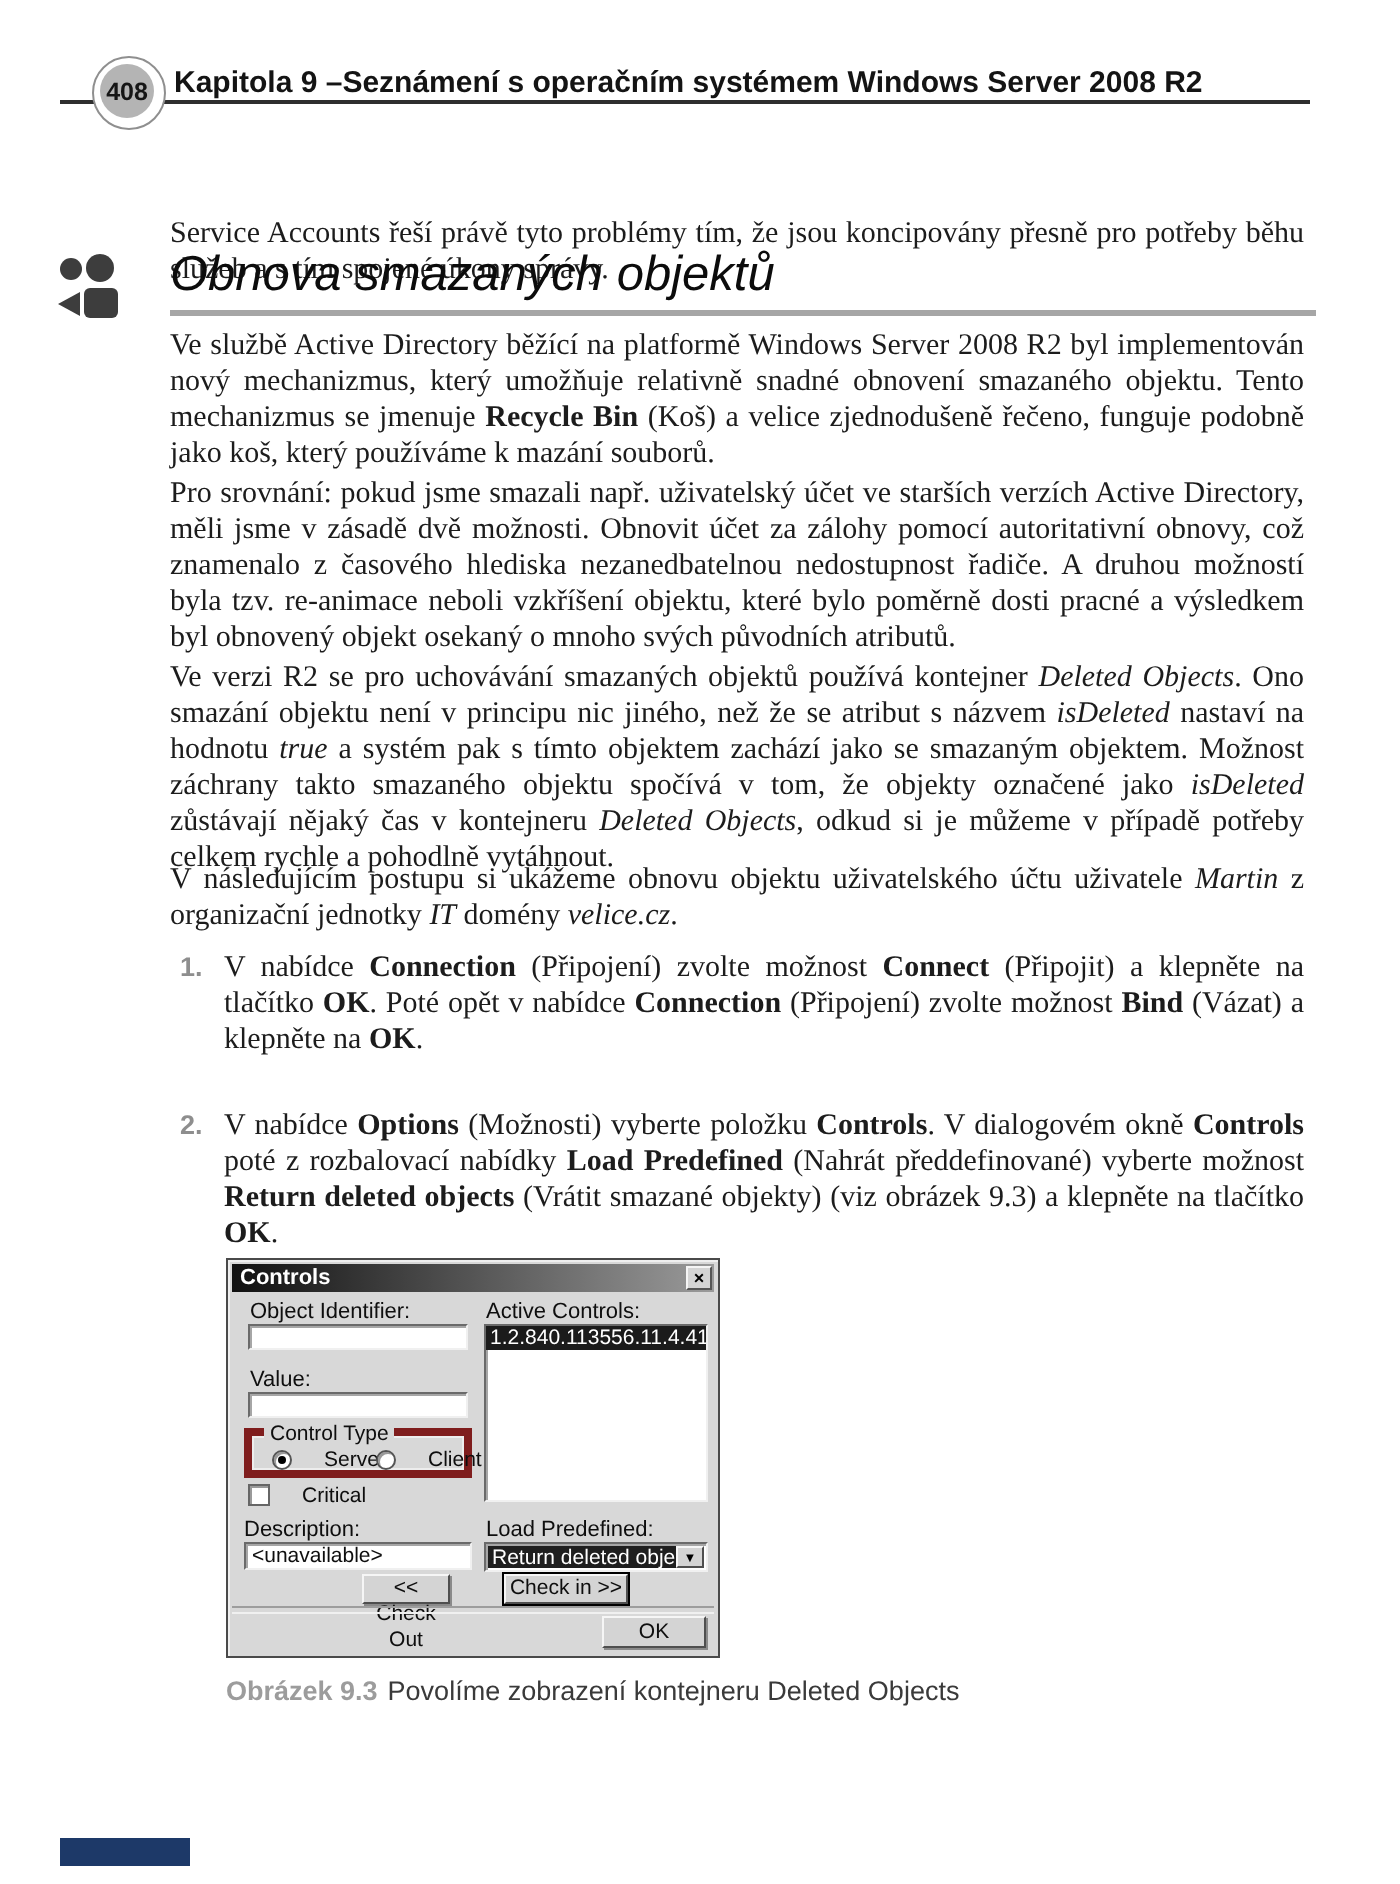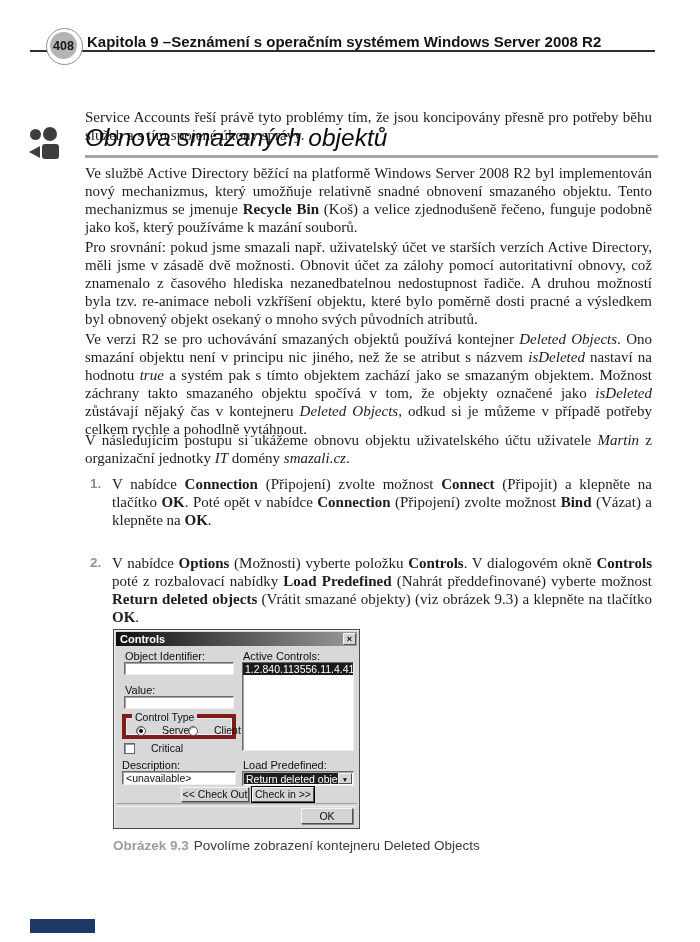--- a/index.html
+++ b/index.html
@@ -100,21 +100,21 @@
     <div class="si-c2"></div>
     <div class="si-body"></div>
     <div class="si-lens"></div>
   </div>
   <div class="section-title">Obnova smazaných objektů</div>
   <div class="section-rule"></div>
 
   <div class="body-text p-recycle"><span>Ve službě Active Directory běžící na platformě Windows Server 2008 R2 byl implementován nový mechanizmus, který umožňuje relativně snadné obnovení smazaného objektu. Tento mechanizmus se jmenuje </span><span style="font-weight: bold;">Recycle Bin</span><span> (Koš) a velice zjednodušeně řečeno, funguje podobně jako koš, který používáme k mazání souborů.</span></div>
   <div class="body-text p-comparison"><span>Pro srovnání: pokud jsme smazali např. uživatelský účet ve starších verzích Active Directory, měli jsme v zásadě dvě možnosti. Obnovit účet za zálohy pomocí autoritativní obnovy, což znamenalo z časového hlediska nezanedbatelnou nedostupnost řadiče. A druhou možností byla tzv. re-animace neboli vzkříšení objektu, které bylo poměrně dosti pracné a výsledkem byl obnovený objekt osekaný o mnoho svých původních atributů.</span></div>
   <div class="body-text p-r2"><span>Ve verzi R2 se pro uchovávání smazaných objektů používá kontejner </span><span style="font-style: italic;">Deleted Objects</span><span>. Ono smazání objektu není v principu nic jiného, než že se atribut s názvem </span><span style="font-style: italic;">isDeleted</span><span> nastaví na hodnotu </span><span style="font-style: italic;">true</span><span> a systém pak s tímto objektem zachází jako se smazaným objektem. Možnost záchrany takto smazaného objektu spočívá v tom, že objekty označené jako </span><span style="font-style: italic;">isDeleted</span><span> zůstávají nějaký čas v kontejneru </span><span style="font-style: italic;">Deleted Objects</span><span>, odkud si je můžeme v případě potřeby celkem rychle a pohodlně vytáhnout.</span></div>
-  <div class="body-text p-procedure"><span>V následujícím postupu si ukážeme obnovu objektu uživatelského účtu uživatele </span><span style="font-style: italic;">Martin</span><span> z organizační jednotky </span><span style="font-style: italic;">IT</span><span> domény </span><span style="font-style: italic;">smazali.cz</span><span>.</span></div>
+  <div class="body-text p-procedure"><span>V následujícím postupu si ukážeme obnovu objektu uživatelského účtu uživatele </span><span style="font-style: italic;">Martin</span><span> z organizační jednotky </span><span style="font-style: italic;">IT</span><span> domény </span><span style="font-style: italic;">velice.cz</span><span>.</span></div>
 
   <div class="step-number step1">1.</div>
   <div class="step-text step1">
     <div><span>V nabídce </span><span style="font-weight: bold;">Connection</span><span> (Připojení) zvolte možnost </span><span style="font-weight: bold;">Connect</span><span> (Připojit) a klepněte na tlačítko </span><span style="font-weight: bold;">OK</span><span>. Poté opět v nabídce </span><span style="font-weight: bold;">Connection</span><span> (Připojení) zvolte možnost </span><span style="font-weight: bold;">Bind</span><span> (Vázat) a klepněte na </span><span style="font-weight: bold;">OK</span><span>.</span></div>
   </div>
 
   <div class="step-number step2">2.</div>
   <div class="step-text step2"><span>V nabídce </span><span style="font-weight: bold;">Options</span><span> (Možnosti) vyberte položku </span><span style="font-weight: bold;">Controls</span><span>. V dialogovém okně </span><span style="font-weight: bold;">Controls</span><span> poté z rozbalovací nabídky </span><span style="font-weight: bold;">Load Predefined</span><span> (Nahrát předdefinované) vyberte možnost </span><span style="font-weight: bold;">Return deleted objects</span><span> (Vrátit smazané objekty) (viz obrázek 9.3) a klepněte na tlačítko </span><span style="font-weight: bold;">OK</span><span>.</span></div>
 
   <div class="dialog">
@@ -152,21 +152,21 @@
     <div class="sunken" style="left:128px; top:32px; width:112px; height:89px;">
       <div class="list-sel">1.2.840.113556.11.4.417</div>
     </div>
 
     <div class="dlg-label" style="left:129px; top:129px;">Load Predefined:</div>
     <div class="sunken" style="left:128px; top:141px; width:112px; height:15px;">
       <div class="combo-text">Return deleted objects</div>
       <div class="combo-arrow">▼</div>
     </div>
 
-    <div class="btn" style="left:67px; top:157px; width:68px; height:15px; line-height:13px;">&lt;&lt; Check Out</div>
+    <div class="btn" style="left:67px; top:157px; width:44px; height:15px; line-height:13px;">&lt;&lt; Check Out</div>
     <div class="btn btn-default" style="left:138px; top:157px; width:62px; height:15px; line-height:13px;">Check in &gt;&gt;</div>
 
     <div class="divider"></div>
     <div class="btn" style="left:187px; top:178px; width:52px; height:16px; line-height:14px;">OK</div>
   </div>
 
   <div class="caption">
     <span class="caption-label">Obrázek 9.3</span><span>Povolíme zobrazení kontejneru Deleted Objects</span>
   </div>
 

